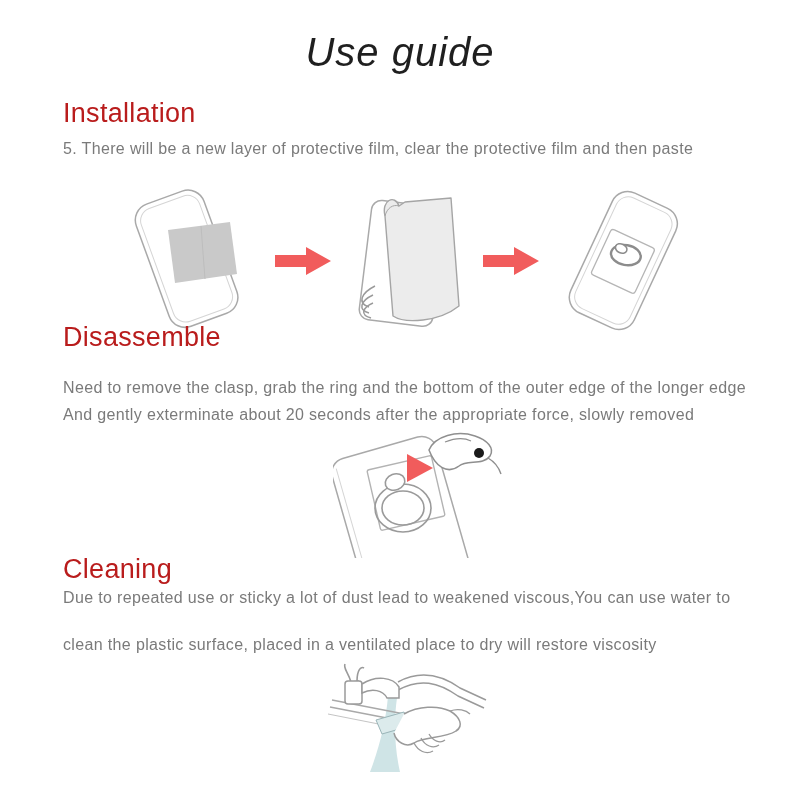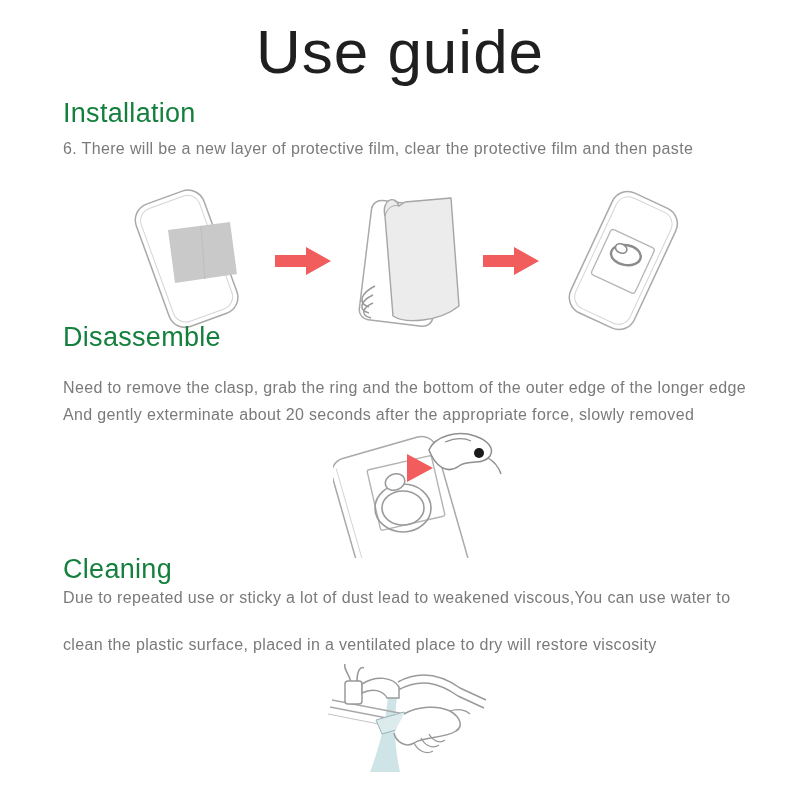--- a/index.html
+++ b/index.html
@@ -6,28 +6,29 @@
   .page{
     position:relative;
     width:800px;height:800px;
     background:#ffffff;
     font-family:"Liberation Sans",sans-serif;
     overflow:hidden;
   }
   .title{
     position:absolute;top:22px;left:0;width:800px;
     text-align:center;
-    font-size:62px;line-height:60px;
+    font-size:40px;line-height:60px;
     color:#1f1f1f;
     letter-spacing:1px;
+    font-style:italic;
   }
   .section-heading{
     position:absolute;left:63px;
     font-size:27px;line-height:30px;
-    color:#15803d;
+    color:#b91c1c;
     letter-spacing:0.3px;
     white-space:nowrap;
   }
   .body-line{
     position:absolute;left:63px;
     font-size:16px;line-height:20px;
     color:#7a7a7a;
     letter-spacing:0.35px;
     white-space:nowrap;
   }
@@ -60,21 +61,21 @@
   .plate-teal{fill:#dcebec;stroke:#9ab5b8;stroke-width:1;}
 </style>
 </head>
 <body>
 
 <div class="page">
 
   <div class="title">Use guide</div>
 
   <div class="section-heading" id="h-installation">Installation</div>
-  <div class="body-line" id="inst-line-1">6. There will be a new layer of protective film, clear the protective film and then paste</div>
+  <div class="body-line" id="inst-line-1">5. There will be a new layer of protective film, clear the protective film and then paste</div>
 
   <div class="install-row">
 
     <svg width="150" height="145" viewBox="0 0 150 145">
       <g transform="rotate(-20 75 72)">
         <rect class="outline" x="40" y="6" width="72" height="130" rx="17"></rect>
         <rect class="outline-thin" x="45" y="11" width="62" height="120" rx="13"></rect>
       </g>
       <polygon class="film" points="57,42 119,34 126,86 64,95"></polygon>
       <line x1="90" y1="38" x2="94" y2="91" stroke="#bdbdbd" stroke-width="1"></line>

